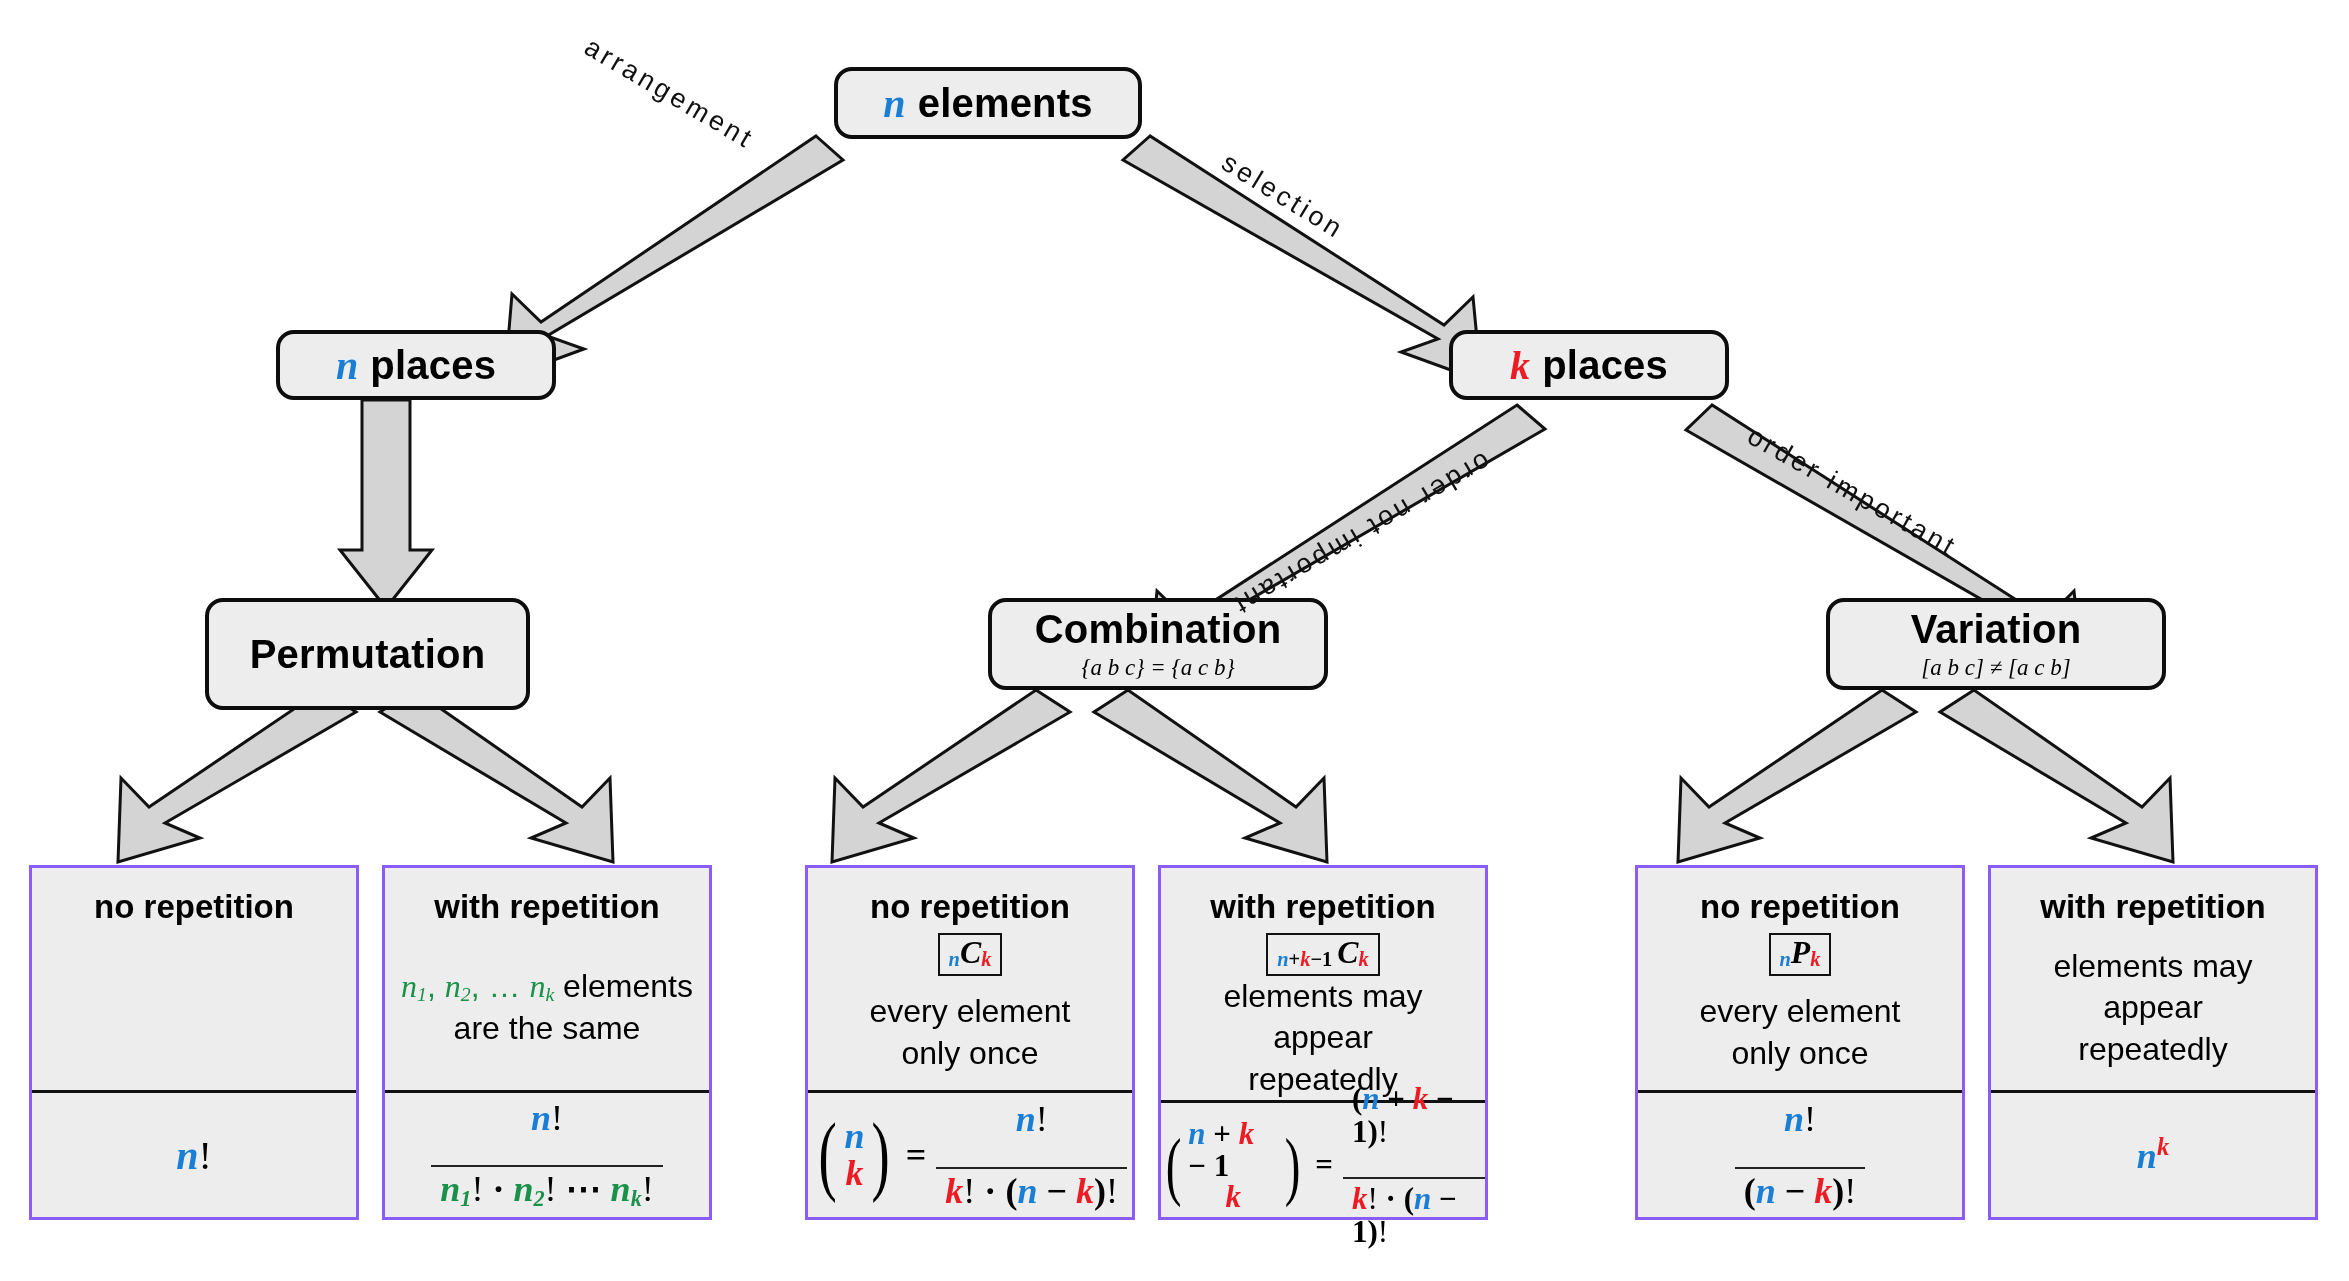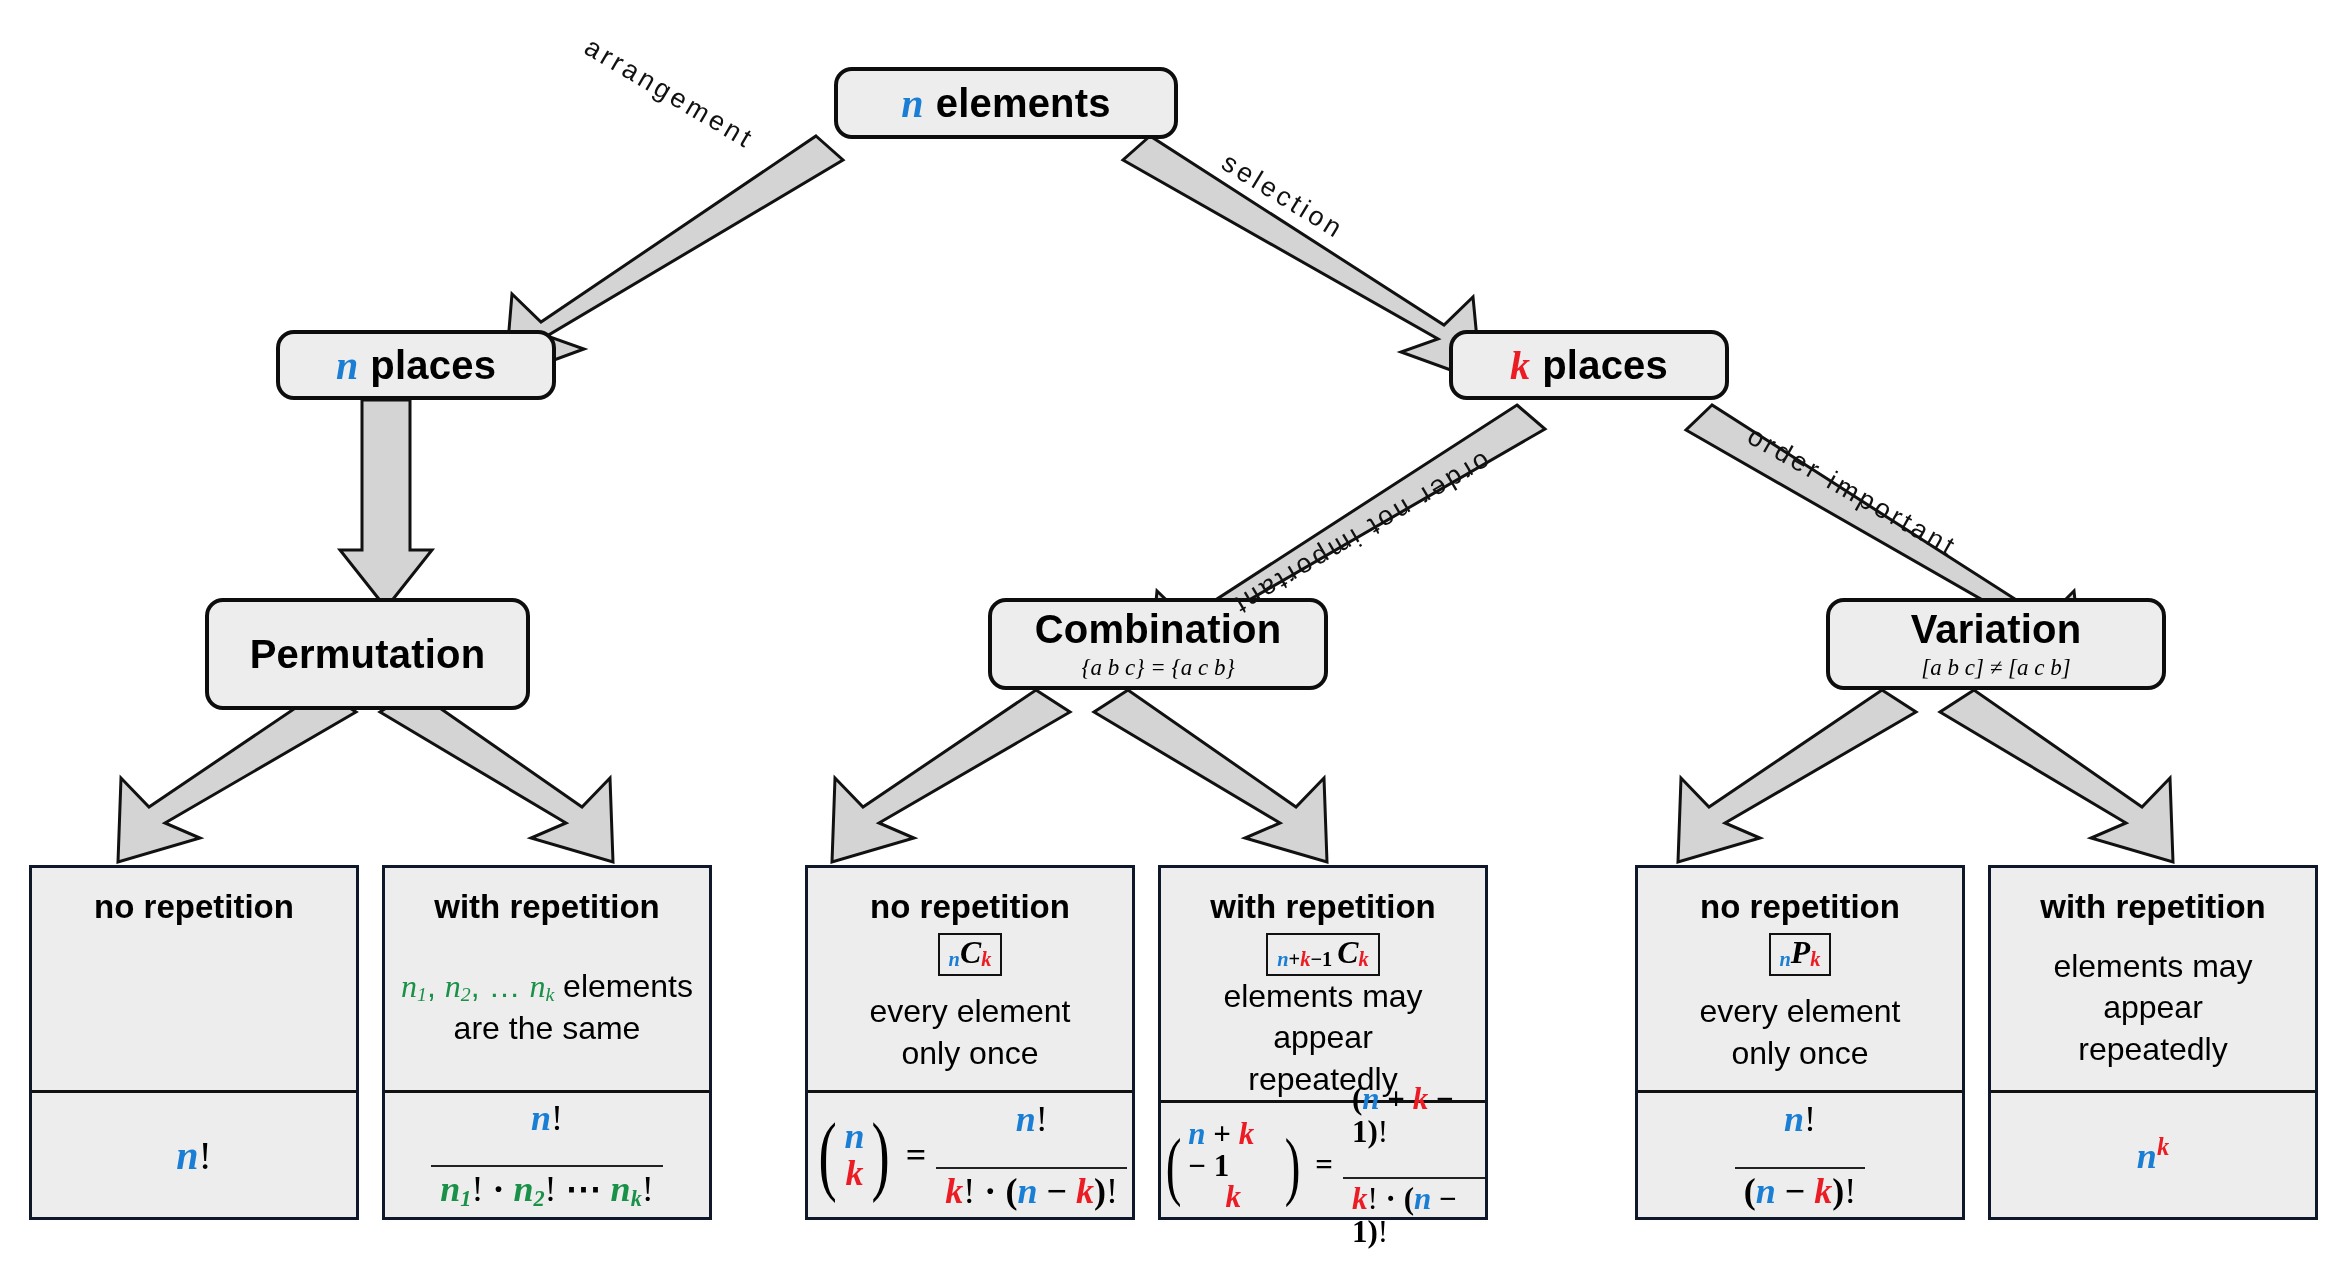--- a/index.html
+++ b/index.html
@@ -45,21 +45,21 @@
     line-height:1.15;
     margin-top:4px;
     white-space:nowrap;
   }
 
   
   .leaf{
     position:absolute;
     box-sizing:border-box;
     background:#ededed;
-    border:3px solid #0f172a;
+    border:3px solid #8b5cf6;
     display:flex;
     flex-direction:column;
     z-index:5;
   }
   .leaf .upper{
     flex:1 1 auto;
     display:flex;
     flex-direction:column;
     align-items:center;
     padding-top:20px;
@@ -172,21 +172,21 @@
   </svg>
 
   <div class="elabel" style="left:744px; top:140px; transform:rotate(30.5deg) translate(-100%,-50%);">arrangement</div>
 
   <div class="elabel" style="left:1216px; top:158px; transform:rotate(31.5deg) translate(0,-50%);">selection</div>
 
   <div class="elabel" style="left:1480px; top:430px; transform:rotate(149.5deg) translate(0,-50%);">order not important</div>
 
   <div class="elabel" style="left:1742px; top:432px; transform:rotate(29.5deg) translate(0,-50%);">order important</div>
 
-  <div class="node" style="left:834px; top:67px; width:344px; height:72px;">
+  <div class="node" style="left:834px; top:67px; width:308px; height:72px;">
     <div class="title">
       <span class="mi blue">n</span><span style="margin-left:12px;">elements</span>
     </div>
   </div>
 
   <div class="node" style="left:244px; top:330px; width:280px; height:70px;margin-left:32px;">
     <div class="title">
       <span class="mi blue">n</span><span style="margin-left:12px;">places</span>
     </div>
   </div>

